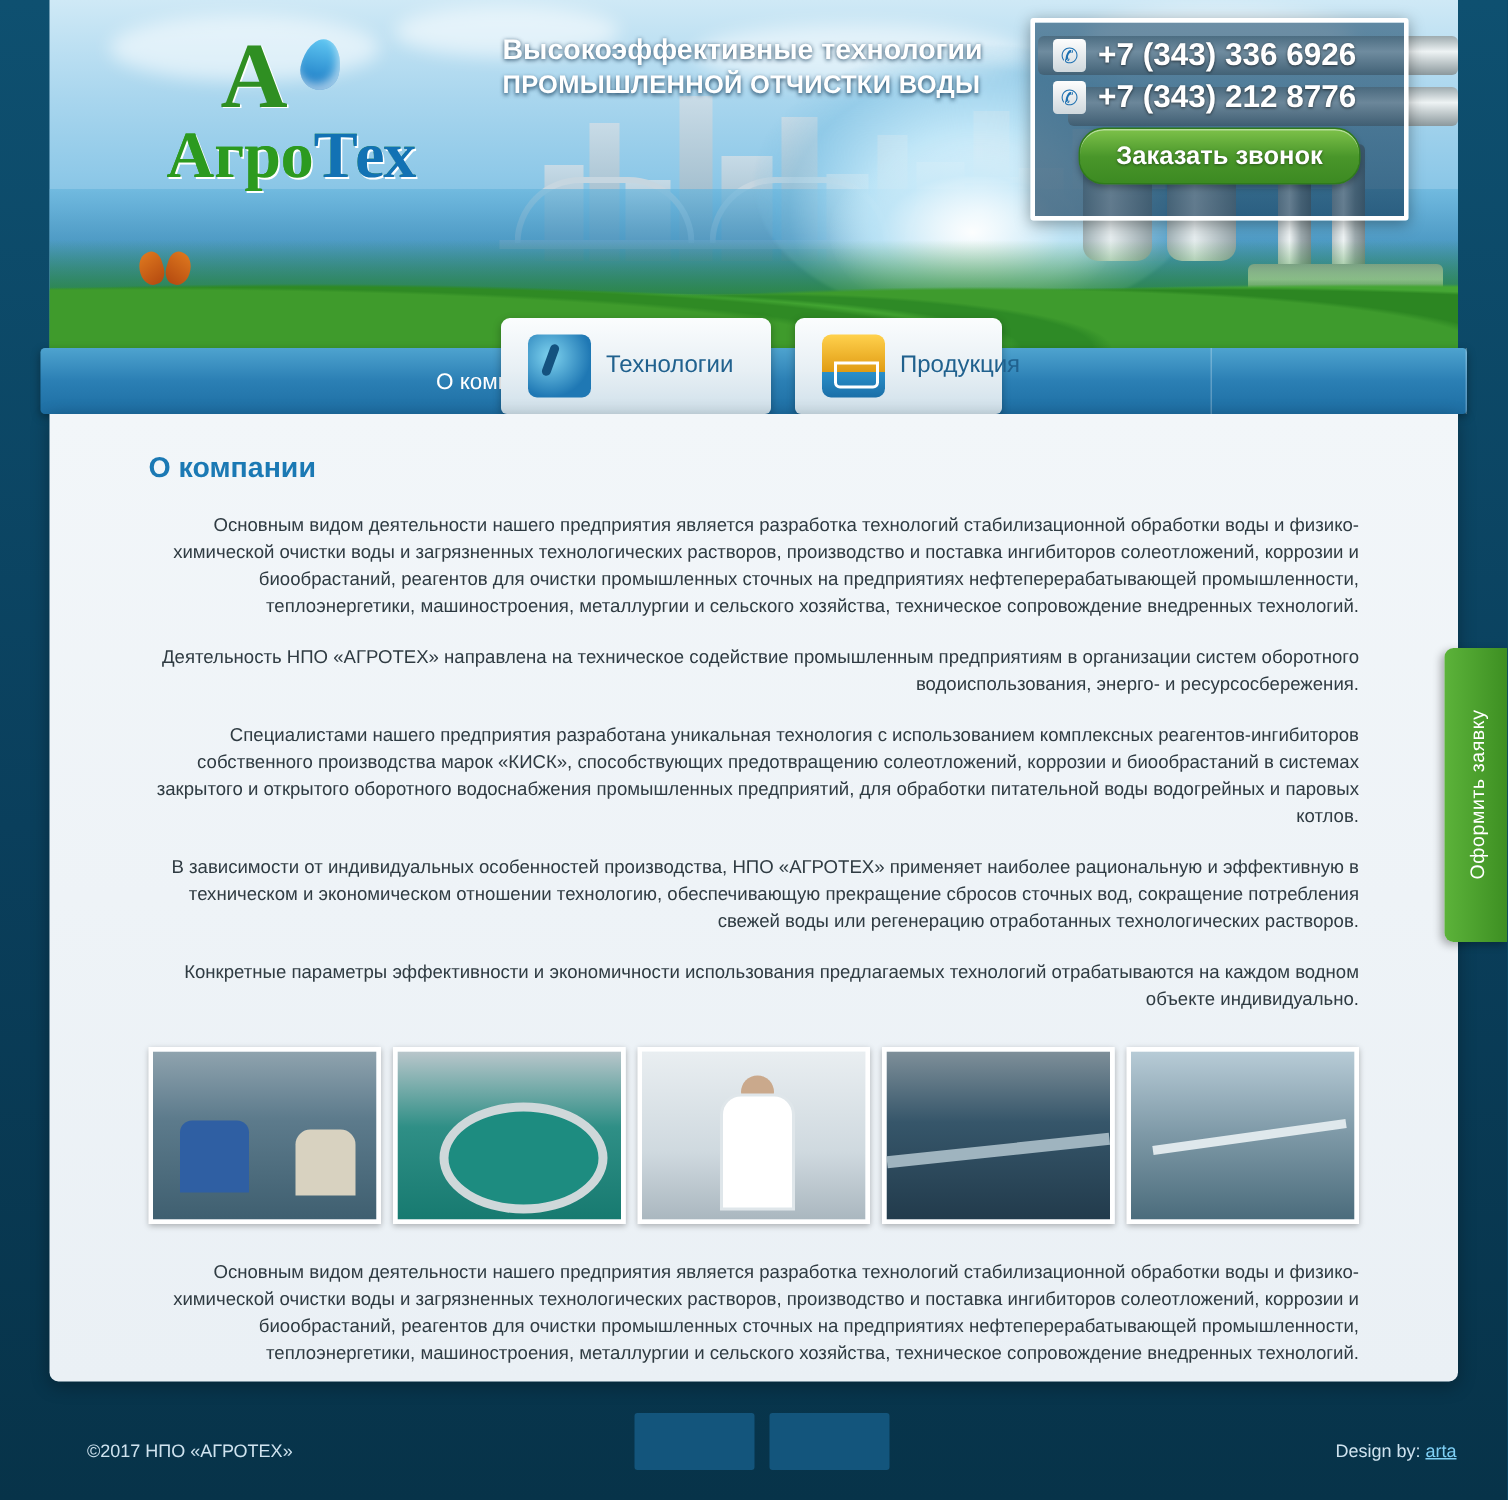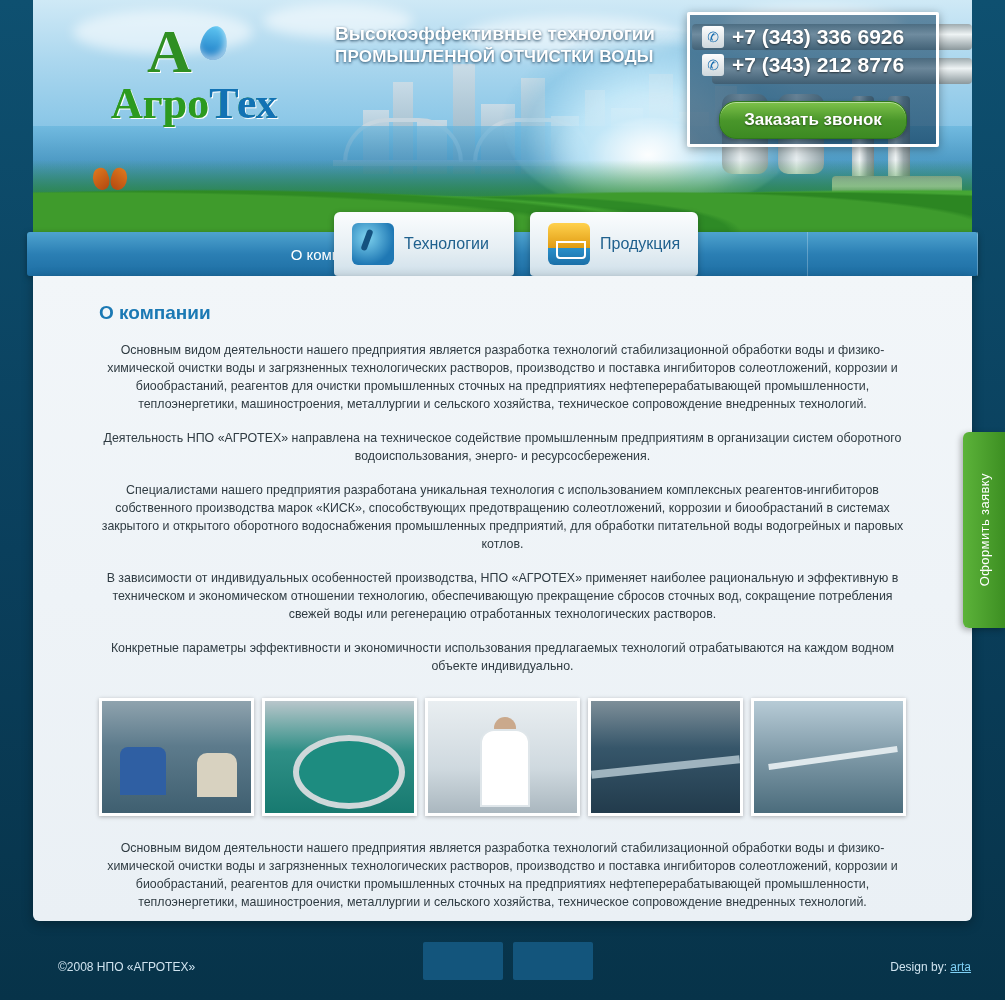--- a/index.html
+++ b/index.html
@@ -128,21 +128,21 @@
   }
   .phone-row { display:flex; align-items:center; gap: 8px; margin-bottom: 4px; }
   .phone-ic {
     width: 22px; height: 22px; border-radius: 3px;
     background: linear-gradient(180deg,#fdfdfd,#cfd8dd);
     display:flex; align-items:center; justify-content:center;
     font-size: 14px; color:#1b6fb0;
   }
   .phone-txt { color:#fff; font-size: 21px; font-weight: bold; text-shadow: 0 1px 2px rgba(0,0,0,.6); }
   .callbtn {
-    margin: 24px auto 0; display:block; width: 188px; height: 38px;
+    margin: 8px auto 0; display:block; width: 188px; height: 38px;
     background: linear-gradient(180deg,#7ec24a 0%, #49962a 52%, #3c8a22 100%);
     border: 1px solid #2f7a1b; border-radius: 17px;
     color:#fff; font-size: 17px; font-weight: bold; cursor:pointer;
     text-shadow: 0 1px 2px rgba(0,0,0,.45);
     box-shadow: inset 0 1px 0 rgba(255,255,255,.45), 0 2px 4px rgba(0,0,0,.3);
   }
 
   
   .navbar {
     position:absolute; left: 27px; top: 232px; width: 951px; height: 44px;
@@ -161,38 +161,38 @@
   .nav-item.spacer { flex: 0 0 170px; }
   .nav-tab {
     position:absolute; top: -20px; height: 64px;
     background: linear-gradient(180deg,#fbfdfe 0%, #e7eff4 55%, #cfe0ea 100%);
     border-radius: 6px 6px 4px 4px;
     box-shadow: 0 2px 6px rgba(0,0,0,.3);
     display:flex; align-items:center; gap: 10px; padding: 0 18px;
     color:#20618e; font-size: 16px; cursor:pointer;
   }
   .nav-tab.t1 { left: 307px; width: 180px; }
-  .nav-tab.t2 { left: 503px; width: 168px; }
+  .nav-tab.t2 { left: 503px; width: 138px; }
   .tab-ico { width: 42px; height: 42px; border-radius: 6px; position:relative; flex:0 0 42px; }
   .ico-micro { background: radial-gradient(circle at 35% 35%, #7fd3ef, #1f78b4 70%); }
   .ico-micro:after { content:""; position:absolute; left:12px; top:6px; width:6px; height:22px; background:#14527f; border-radius:3px; transform: rotate(20deg); }
   .ico-basket { background: linear-gradient(180deg,#ffd14d,#e09b12 60%,#2a8fc9 60%,#1a6fa8); }
   .ico-basket:after { content:""; position:absolute; left:8px; bottom:6px; width:26px; height:14px; border:2px solid #fff; border-radius:0 0 4px 4px; }
 
   
   .content {
     position:absolute; left: 33px; top: 276px; width: 939px; height: 645px;
     background: linear-gradient(180deg,#f2f6f9 0%, #eaf0f5 100%);
     border-radius: 0 0 6px 6px;
     box-shadow: 0 3px 12px rgba(0,0,0,.3);
     padding: 26px 66px;
     overflow: hidden;
   }
   .page-title { color:#1b79b4; font-size: 19px; font-weight: bold; margin: 0 0 18px 0; }
-  .para { color:#2f3b42; font-size: 12.4px; line-height: 1.45; margin: 0 0 16px 0; text-align: center; }
+  .para { color:#2f3b42; font-size: 12.4px; line-height: 1.45; margin: 0 0 16px 0; text-align: right; }
 
   .gallery { display:flex; gap: 8px; margin: 22px 0 24px 0; }
   .shot {
     width: 156px; height: 118px; border: 3px solid #fff;
     box-shadow: 0 1px 4px rgba(0,0,0,.28);
     position: relative; overflow:hidden;
   }
   .s1 { background: linear-gradient(180deg,#8fa3ae 0%,#5d7b8c 40%,#3f5f70 100%); }
   .s1:after { content:""; position:absolute; left:18px; top:46px; width:46px; height:48px; background:#2f5fa3; border-radius:8px 8px 0 0; }
   .s1:before { content:""; position:absolute; right:14px; top:52px; width:40px; height:44px; background:#d8d2c0; border-radius:10px 10px 0 0; }
@@ -340,21 +340,21 @@
 
     <p class="para">Основным видом деятельности нашего предприятия является разработка технологий стабилизационной обработки воды и физико-химической очистки воды и загрязненных технологических растворов, производство и поставка ингибиторов солеотложений, коррозии и биообрастаний, реагентов для очистки промышленных сточных на предприятиях нефтеперерабатывающей промышленности, теплоэнергетики, машиностроения, металлургии и сельского хозяйства, техническое сопровождение внедренных технологий.</p>
 
   </div>
 
   <div class="sidetab">
     <span>Оформить заявку</span>
   </div>
 
   <div class="footer">
-    <div class="copyright">©2008 НПО «АГРОТЕХ»</div>
+    <div class="copyright">©2017 НПО «АГРОТЕХ»</div>
     <div class="design">
       <span>Design by:</span>
       <a href="#">arta</a>
     </div>
   </div>
   <div class="fbtns">
     <div class="fbtn"></div>
     <div class="fbtn"></div>
   </div>
 

